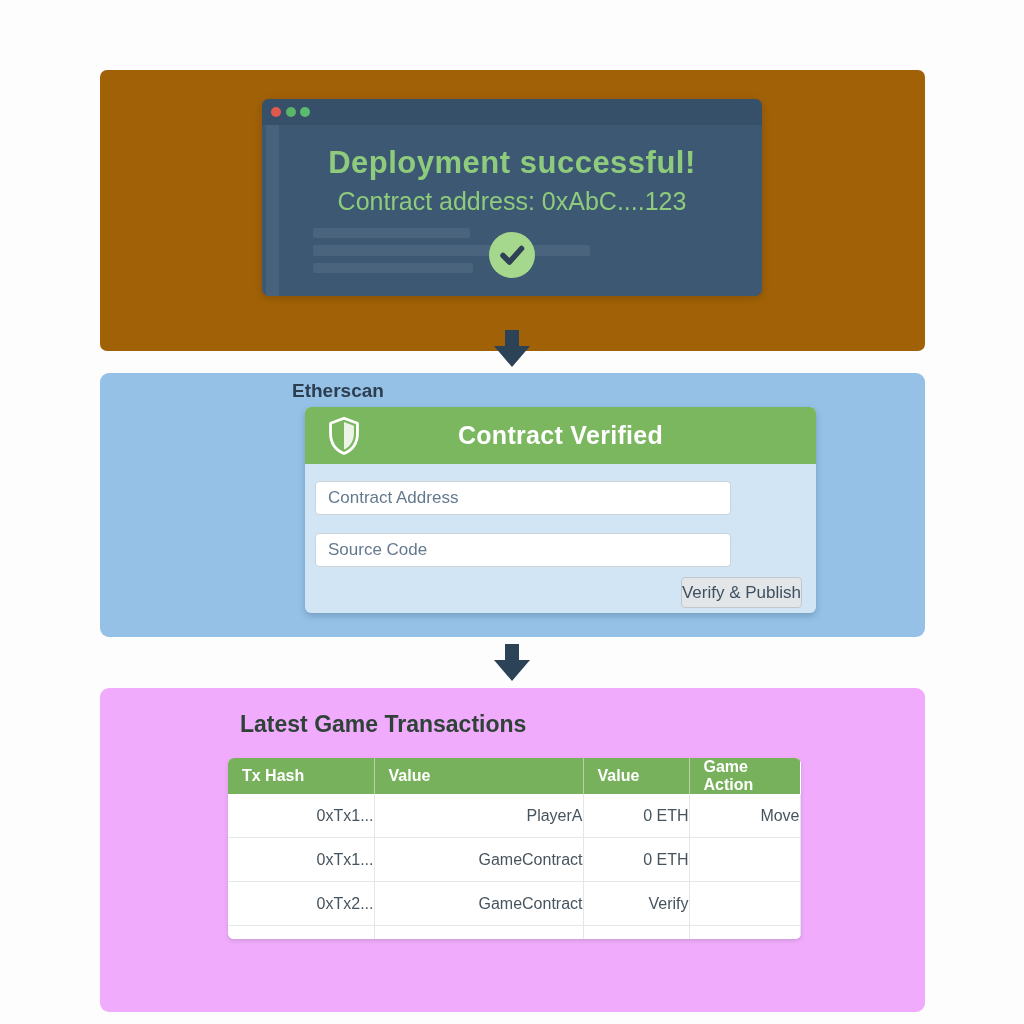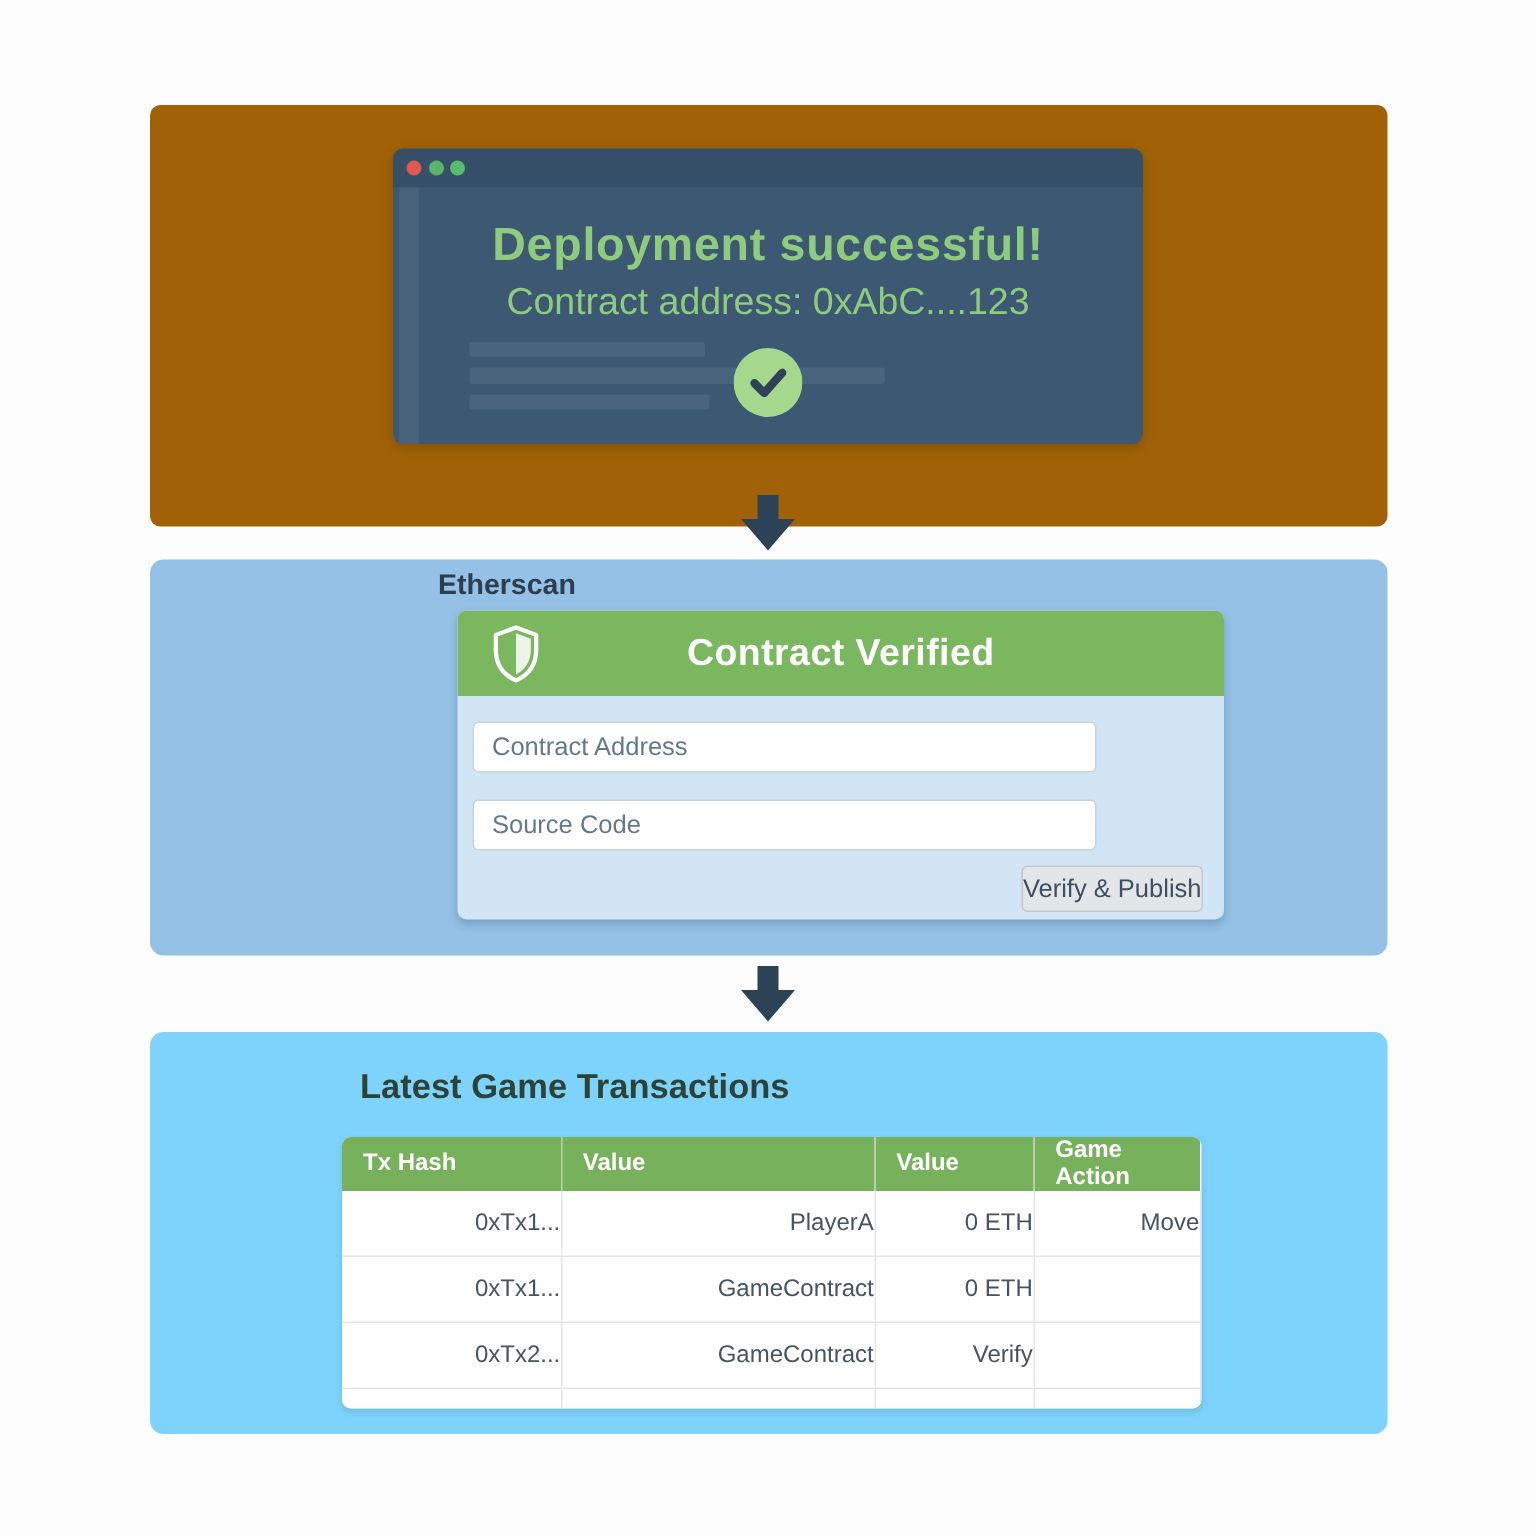--- a/index.html
+++ b/index.html
@@ -92,22 +92,22 @@
   .field.f2{top:126px;}
   .verify-btn{
     position:absolute;right:14px;top:170px;height:31px;padding:0 0;
     background:#e3e6e8;border:1px solid #c2c7cb;border-radius:4px;
     font-family:"Liberation Sans", sans-serif;
     font-size:17px;color:#3e5060;cursor:pointer;
   }
 
   
   .panel-tx{
-    position:absolute;left:100px;top:688px;width:825px;height:268px;
-    background:#7dd3fc;border-radius:9px;
+    position:absolute;left:100px;top:688px;width:825px;height:324px;
+    background:#f0abfc;border-radius:9px;
   }
   .tx-title{
     position:absolute;left:140px;top:23px;
     color:#2f4237;font-size:23px;font-weight:bold;
   }
   .tx-table{
     position:absolute;left:128px;top:70px;width:572px;
     border-collapse:collapse;table-layout:fixed;
     background:#ffffff;border-radius:6px;overflow:hidden;
     font-size:16px;color:#47545e;

